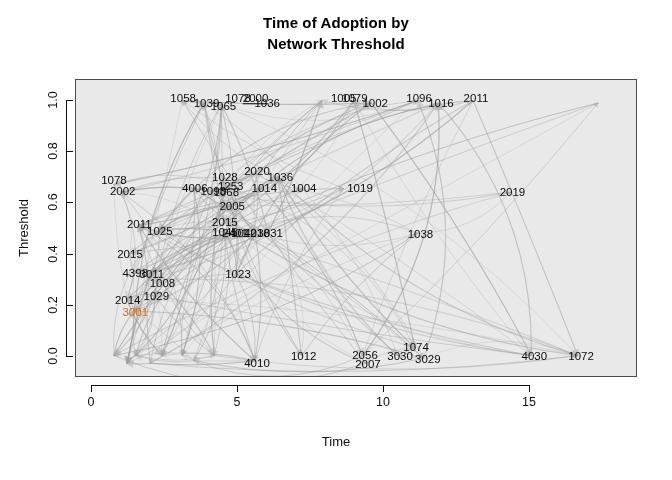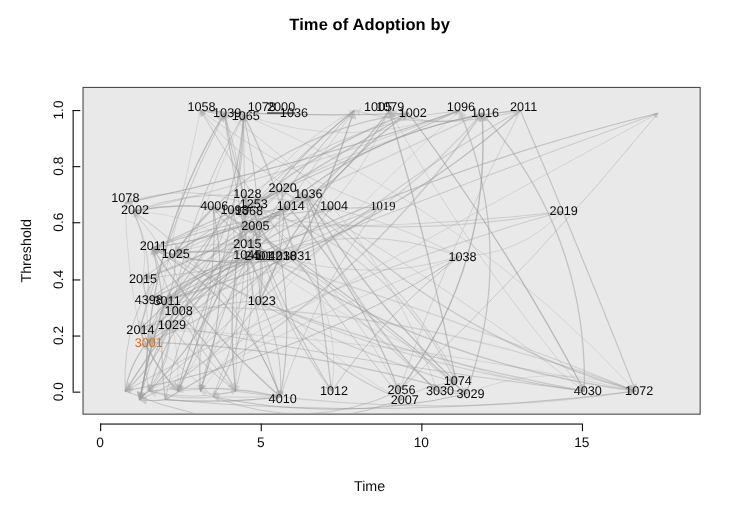--- a/index.html
+++ b/index.html
@@ -39,20 +39,21 @@
   .note{position:absolute;left:0;top:455px;width:672px;text-align:center;
         font-size:13px;color:#0d0d0d;}
 </style>
 </head>
 <body>
 
 <div id="root">
 
   <div class="title">
     <div>Time of Adoption by</div>
+    <div>Network Threshold</div>
   </div>
 
   <div class="panel" id="panel">
     <svg id="edges" viewBox="0 0 562 298" preserveAspectRatio="none">
         <defs>
           <marker id="ah" markerWidth="7" markerHeight="7" refX="6" refY="3.5" orient="auto">
             <path d="M0,0 L7,3.5 L0,7 z" fill="#9c9c9c" opacity="0.65"></path>
           </marker>
         </defs>
         <path d="M343.0,20.6 Q193.3,72.9 38.0,105.3" fill="none" stroke="#9c9c9c" stroke-width="1.14" opacity="0.62" marker-end="url(#ah)"></path>
@@ -302,21 +303,21 @@
         <div class="lbl" style="left: 399.969px; top: 19.2672px;">2011</div>
         <div class="lbl" style="left: 118.823px; top: 109.181px;">4006</div>
         <div class="lbl" style="left: 137.216px; top: 111.75px;">1093</div>
         <div class="lbl" style="left: 150.353px; top: 113.034px;">1068</div>
         <div class="lbl" style="left: 148.894px; top: 97.6207px;">1028</div>
         <div class="lbl" style="left: 154.732px; top: 106.612px;">1253</div>
         <div class="lbl" style="left: 181.008px; top: 92.4828px;">2020</div>
         <div class="lbl" style="left: 188.306px; top: 109.181px;">1014</div>
         <div class="lbl" style="left: 204.364px; top: 97.6207px;">1036</div>
         <div class="lbl" style="left: 227.719px; top: 109.181px;">1004</div>
-        <div class="lbl" style="left: 272px; top: 109.181px; font-family: Liberation Serif, serif;">1019</div>
+        <div class="lbl" style="left: 284px; top: 109.181px;">1019</div>
         <div class="lbl" style="left: 436.462px; top: 113.034px;">2019</div>
         <div class="lbl" style="left: 156.192px; top: 127.164px;">2005</div>
         <div class="lbl" style="left: 148.894px; top: 142.578px;">2015</div>
         <div class="lbl" style="left: 148.894px; top: 152.853px;">1045</div>
         <div class="lbl" style="left: 159.112px; top: 154.138px;">2401</div>
         <div class="lbl" style="left: 167.87px; top: 154.138px;">1012</div>
         <div class="lbl" style="left: 181.008px; top: 154.138px;">4018</div>
         <div class="lbl" style="left: 194.145px; top: 154.138px;">3031</div>
         <div class="lbl" style="left: 162.031px; top: 195.241px;">1023</div>
         <div class="lbl" style="left: 344.499px; top: 155.422px;">1038</div>

